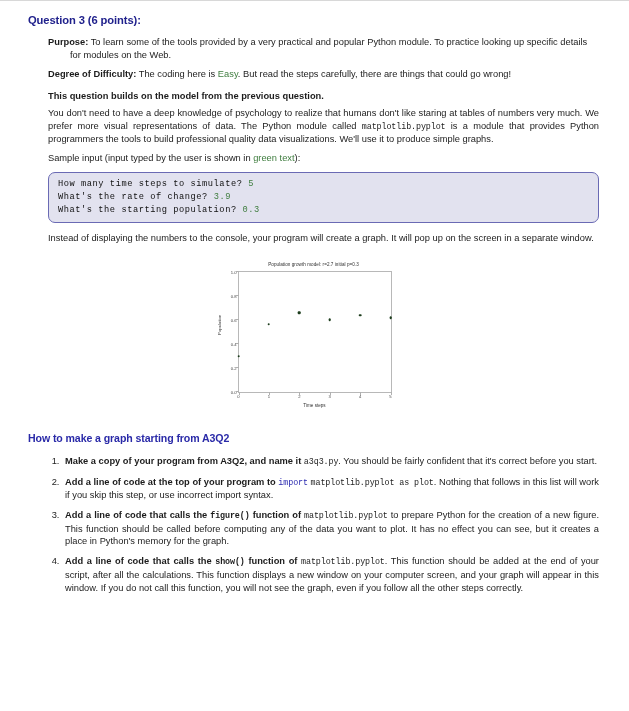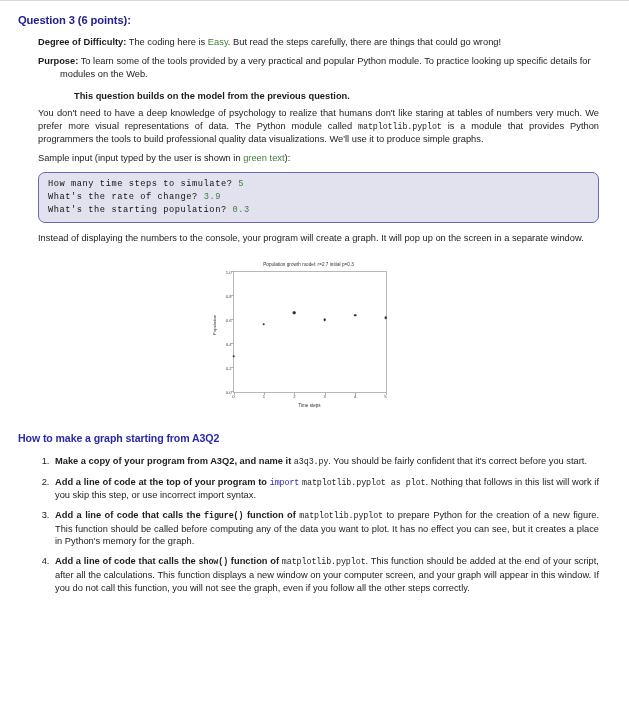--- a/index.html
+++ b/index.html
@@ -18,21 +18,21 @@
   }
   .page {
     position: relative;
     width: 629px;
     height: 711px;
     box-sizing: border-box;
     background: #fff;
     border-top: 1px solid #d8d8d8;
   }
   .inner {
-    padding: 8px 30px 0 18px;
+    padding: 8px 30px 0 28px;
   }
 
   h2.qhead {
     color: #20218c;
     font-size: 11.2px;
     font-weight: bold;
     margin: 4px 0 8px 0;
     letter-spacing: -0.1px;
   }
   h3.sect {
@@ -182,31 +182,31 @@
 </head>
 <body>
 
 <div class="page">
   <div class="inner">
 
     <h2 class="qhead">Question 3 (6 points):</h2>
 
     <div class="indent">
       <p class="hang">
+        <span class="lbl">Purpose:</span>
+        <span>To learn some of the tools provided by a very practical and popular Python module. To practice looking up specific details for modules on the Web.</span>
+      </p>
+
+      <p class="hang">
         <span class="lbl">Degree of Difficulty:</span>
         <span>The coding here is</span>
         <span class="green">Easy</span><span>. But read the steps carefully, there are things that could go wrong!</span>
       </p>
 
-      <p class="hang">
-        <span class="lbl">Purpose:</span>
-        <span>To learn some of the tools provided by a very practical and popular Python module. To practice looking up specific details for modules on the Web.</span>
-      </p>
-
-      <p class="para" style="margin-top:9px;margin-bottom:4px;margin-left:36px;">
+      <p class="para" style="margin-top:9px;margin-bottom:4px;">
         <span class="b">This question builds on the model from the previous question.</span>
       </p>
 
       <p class="para">
         <span>You don't need to have a deep knowledge of psychology to realize that humans don't like staring at tables of numbers very much. We prefer more visual representations of data. The Python module called</span>
         <code class="mono">matplotlib.pyplot</code>
         <span>is a module that provides Python programmers the tools to build professional quality data visualizations. We'll use it to produce simple graphs.</span>
       </p>
     </div>
 

